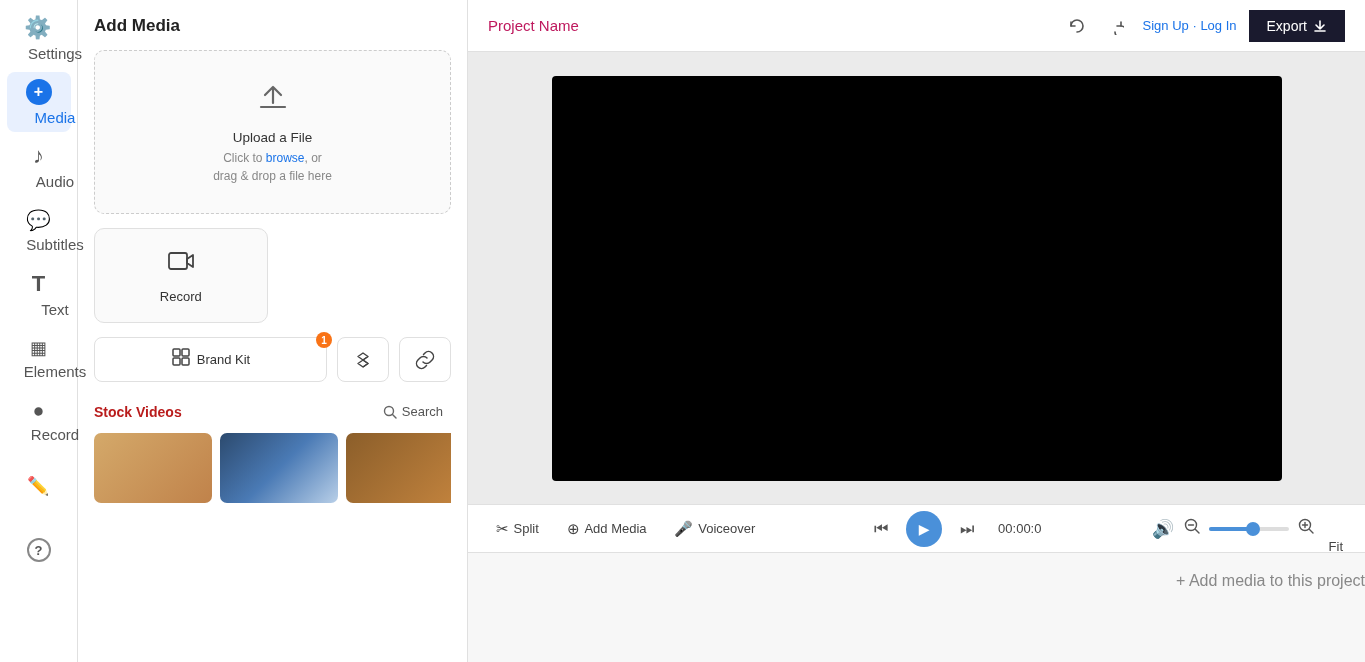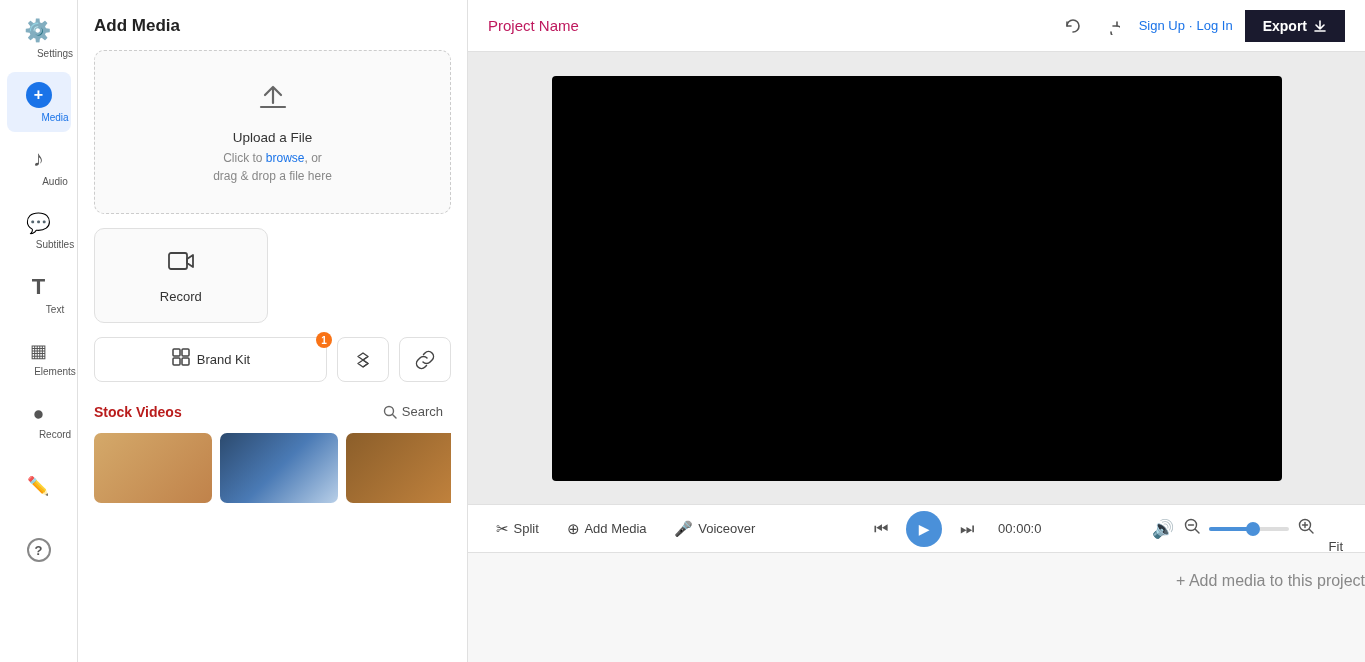--- a/index.html
+++ b/index.html
@@ -25,21 +25,21 @@
       width: 64px;
       height: 60px;
       border-radius: 8px;
       cursor: pointer;
       font-size: 11px;
       color: #555;
       gap: 4px;
     }
     .sidebar-item.active { background: #e8f0fe; color: #1a73e8; }
     .sidebar-item .icon { font-size: 22px; }
-    .sidebar-item .label { font-size: 10px; margin-left: 33px; }
+    .sidebar-item .label { font-size: 15px; margin-left: 33px; }
 
     
     .panel {
       width: 390px;
       background: #fff;
       border-right: 1px solid #e0e0e0;
       display: flex;
       flex-direction: column;
       overflow-y: auto;
       padding: 16px;
@@ -225,21 +225,21 @@
     }
     .auth-links { font-size: 13px; color: #1a73e8; }
     .auth-links a { color: #1a73e8; text-decoration: none; }
     .export-btn {
       background: #1a1a2e;
       color: #fff;
       border: none;
       border-radius: 0;
       padding: 8px 18px;
       font-size: 14px;
-      font-weight: 700;
+      font-weight: 400;
       cursor: pointer;
       display: flex;
       align-items: center;
       gap: 6px;
     }
 
     
     .video-area {
       flex: 1;
       display: flex;

